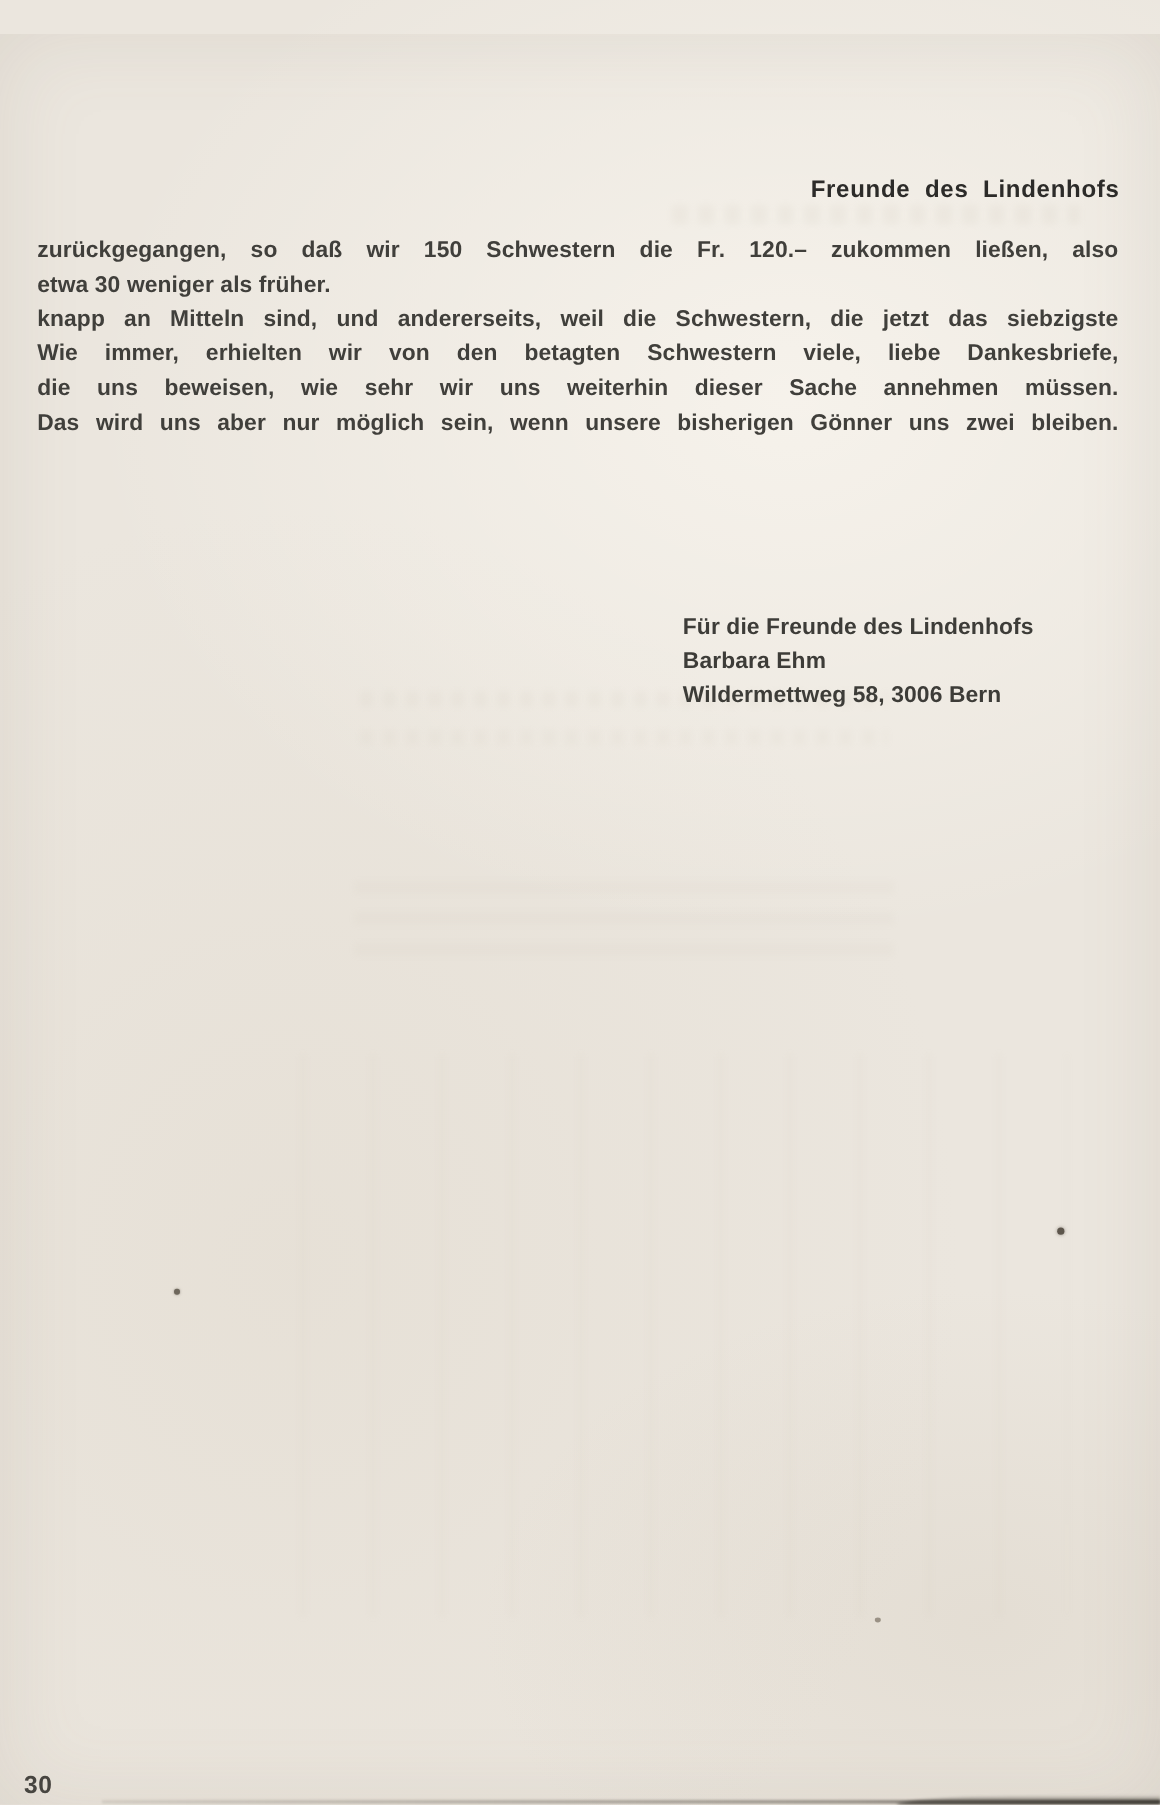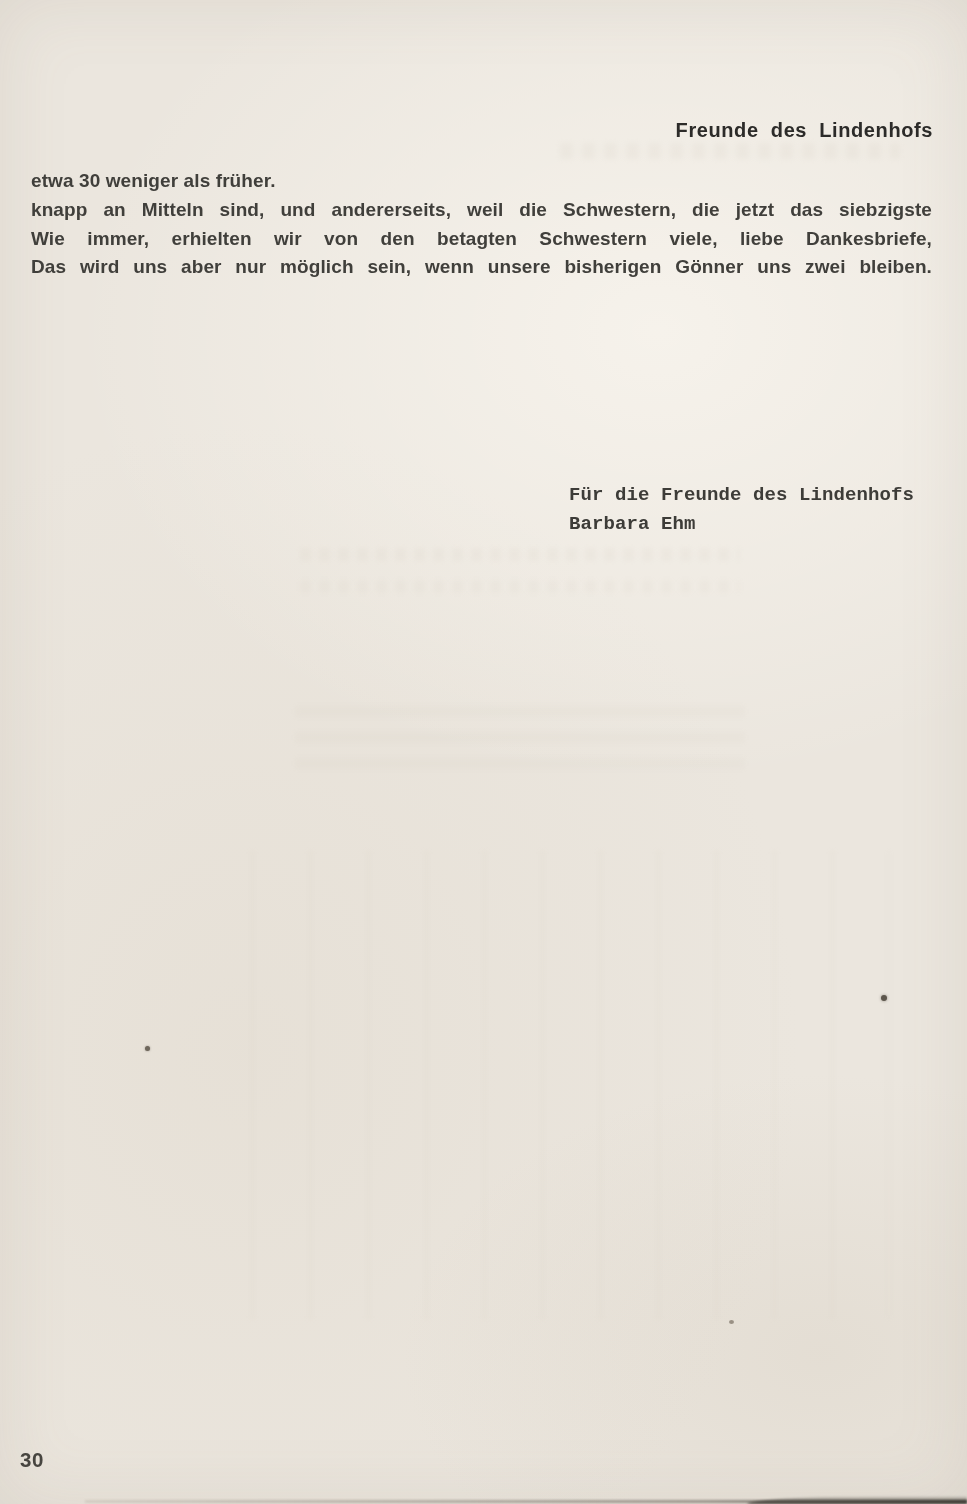--- a/index.html
+++ b/index.html
@@ -15,20 +15,21 @@
     background:
       radial-gradient(900px 700px at 68% 22%, rgba(255,252,246,0.55), rgba(255,252,246,0) 65%),
       radial-gradient(800px 900px at 25% 70%, rgba(214,204,188,0.22), rgba(214,204,188,0) 70%),
       radial-gradient(600px 400px at 85% 90%, rgba(206,196,180,0.25), rgba(206,196,180,0) 70%),
       #ebe6de;
   }
   .page {
     position: absolute;
     inset: 0;
     box-shadow: inset 0 0 70px rgba(128,116,98,0.13);
+    margin-top: 28px;
   }
 
   
   .title {
     position: absolute;
     top: 119px;
     right: 34px;
     margin: 0;
     font-size: 20px;
     font-weight: 700;
@@ -56,21 +57,20 @@
   }
   .signature {
     position: absolute;
     left: 569px;
     top: 481px;
     font-size: 19px;
     line-height: 28.7px;
     font-weight: 700;
     color: #3d3c38;
     letter-spacing: 0.1px;
-    font-family: Liberation Mono, monospace;
   }
   .pagenum {
     position: absolute;
     left: 20px;
     top: 1448px;
     font-size: 20.5px;
     font-weight: 700;
     color: #474540;
     letter-spacing: 0.5px;
     text-align: right;
@@ -135,29 +135,32 @@
 
   <div class="ghost g-title"></div>
   <div class="ghost g-row1"></div>
   <div class="ghost g-row2"></div>
   <div class="ghost g-block"></div>
   <div class="ghost g-cols"></div>
 
   <h1 class="title">Freunde des Lindenhofs</h1>
 
   <div class="bodytext">
+    <div class="jline">zurückgegangen, so daß wir 150 Schwestern die Fr. 120.– zukommen ließen, also</div>
     <div class="lline">etwa 30 weniger als früher.</div>
     <div class="jline">knapp an Mitteln sind, und andererseits, weil die Schwestern, die jetzt das siebzigste</div>
     <div class="jline">Wie immer, erhielten wir von den betagten Schwestern viele, liebe Dankesbriefe,</div>
+    <div class="jline">die uns beweisen, wie sehr wir uns weiterhin dieser Sache annehmen müssen.</div>
     <div class="jline">Das wird uns aber nur möglich sein, wenn unsere bisherigen Gönner uns zwei bleiben.</div>
   </div>
 
   <div class="signature">
     <div>Für die Freunde des Lindenhofs</div>
     <div>Barbara Ehm</div>
+    <div>Wildermettweg 58, 3006 Bern</div>
   </div>
 
   <div class="pagenum">30</div>
 
   <div class="speck speck1"></div>
   <div class="speck speck2"></div>
   <div class="speck speck3"></div>
 
   <div class="edge-line"></div>
   <div class="edge-corner"></div>

